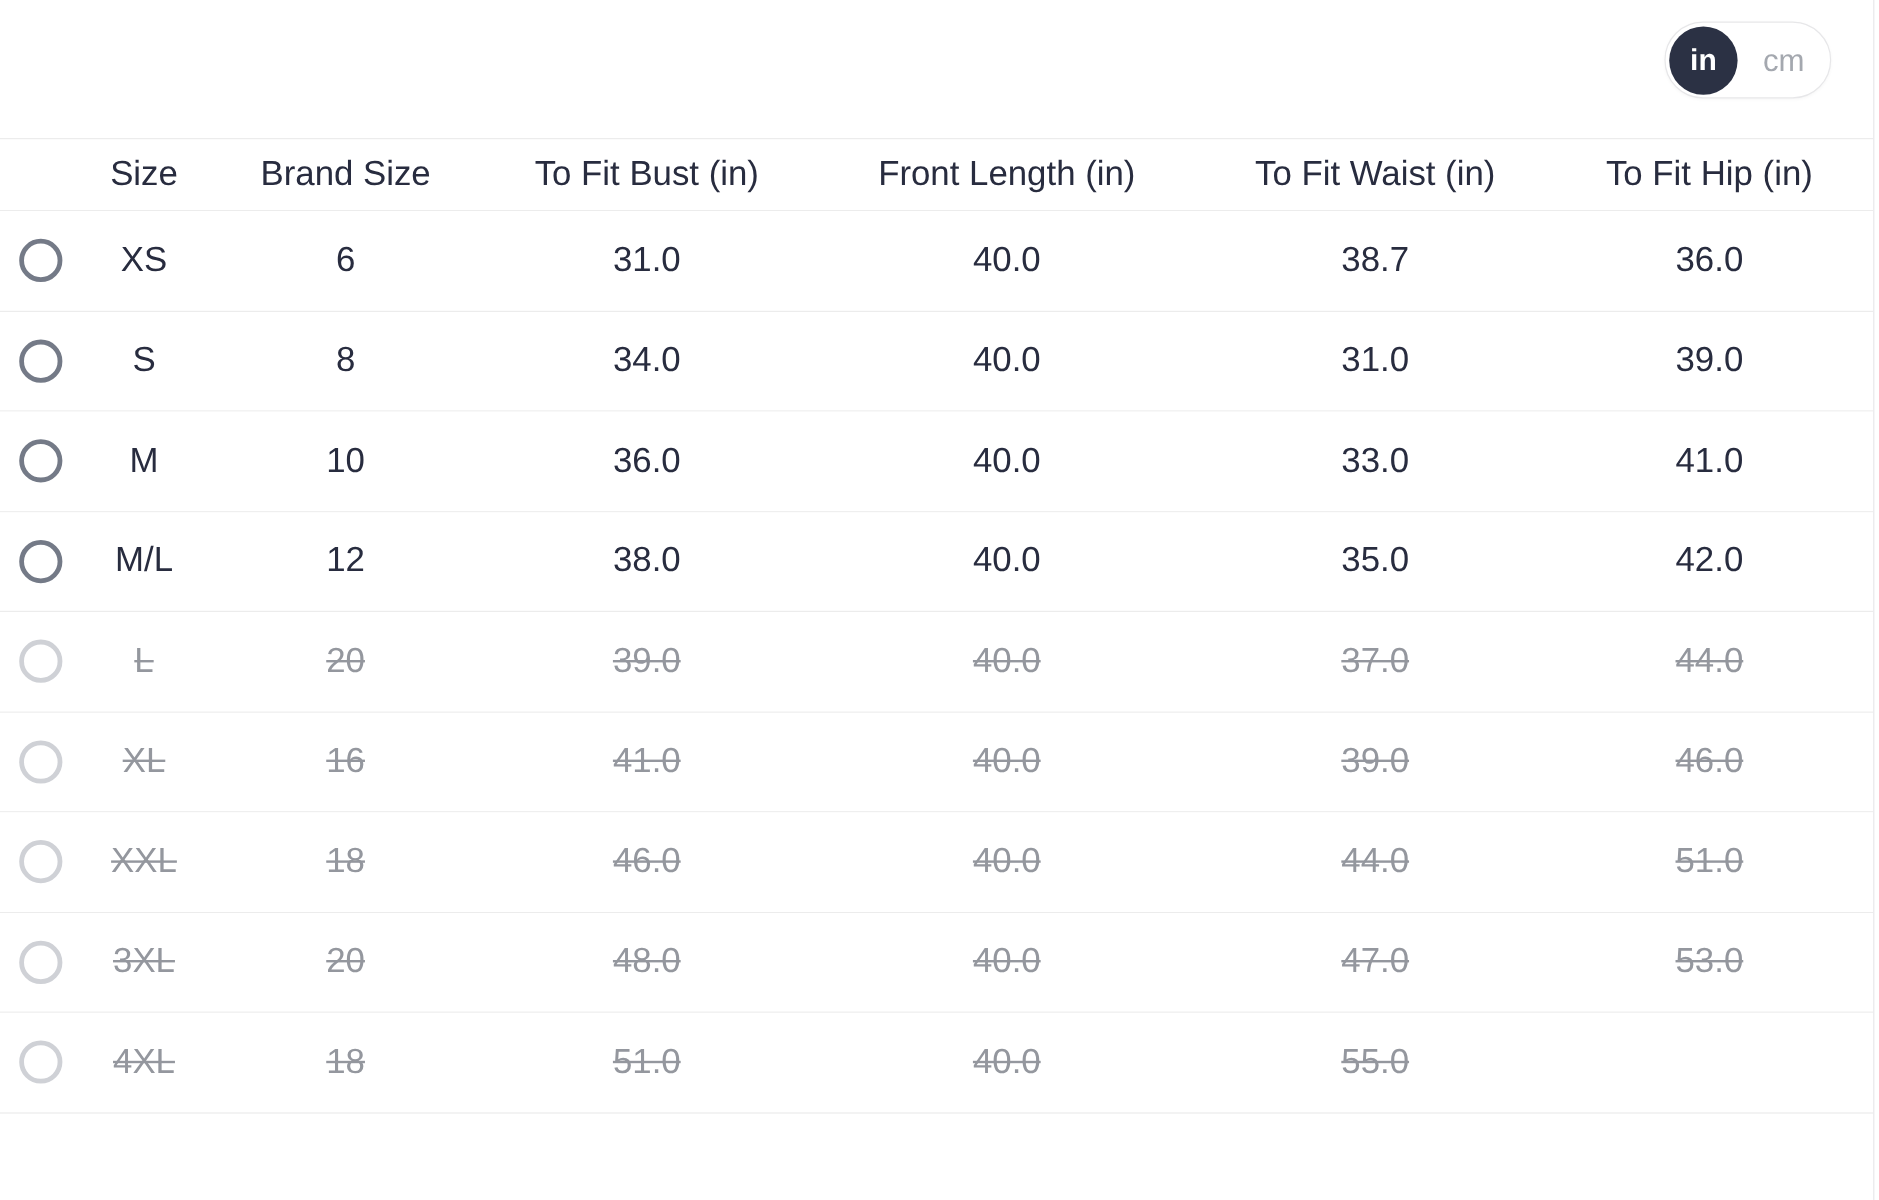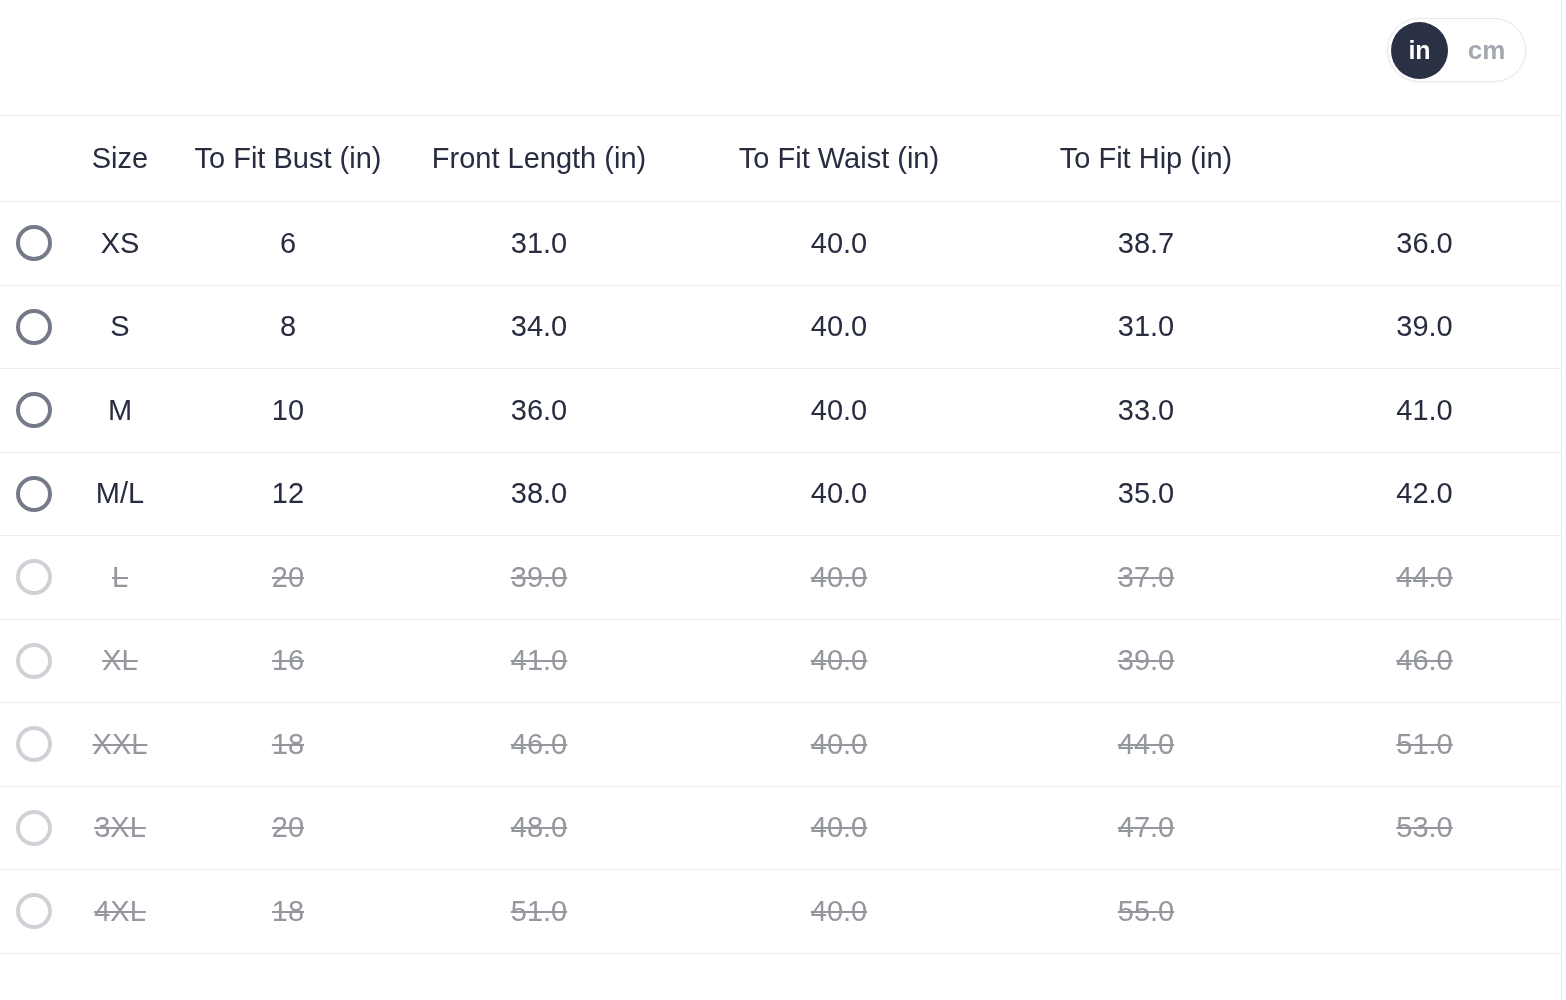--- a/index.html
+++ b/index.html
@@ -24,26 +24,26 @@
   
   .top-bar{position:relative;height:115px;}
   .unit-toggle{position:absolute;top:18px;right:35px;width:139px;height:64px;
     border:1px solid var(--toggle-border);border-radius:33px;background:#fff;
     display:flex;align-items:center;box-shadow:0 1px 3px rgba(0,0,0,0.04);cursor:pointer;}
   .unit-option-active{width:57px;height:57px;margin-left:3px;border-radius:50%;
     background:var(--toggle-active-bg);color:var(--toggle-active-text);
     display:flex;align-items:center;justify-content:center;
     font-size:25px;font-weight:700;}
   .unit-option-inactive{flex:1;text-align:center;color:var(--toggle-inactive-text);
-    font-size:26px;font-weight:700;}
+    font-size:26px;font-weight:400;}
 
   
   .thead,.tr{display:grid;grid-template-columns:68px 104px 232px 270px 330px 284px 273px;
     align-items:center;}
-  .thead{height:87px;border-top:1px solid var(--divider);border-bottom:1px solid var(--divider);}
+  .thead{height:61px;border-top:1px solid var(--divider);border-bottom:1px solid var(--divider);}
   .th{font-size:29px;font-weight:400;text-align:center;color:var(--dark-text);}
   .tr{height:83.5px;border-bottom:1px solid var(--divider);background:#fff;cursor:pointer;}
   .td{font-size:29px;text-align:center;color:var(--dark-text);}
   .td-radio{display:flex;align-items:center;justify-content:center;}
   .radio{display:inline-block;width:36px;height:36px;border-radius:50%;
     border:4px solid var(--radio-active);background:transparent;}
   .tr.disabled .td{color:var(--muted-text);text-decoration:line-through;}
   .tr.disabled .radio{border-color:var(--radio-disabled);}
   .tr.disabled{cursor:default;}
 </style>
@@ -56,20 +56,21 @@
     <div class="top-bar">
       <div class="unit-toggle">
         <div class="unit-option-active">in</div>
         <div class="unit-option-inactive">cm</div>
       </div>
     </div>
 
     <div class="thead">
       <div class="th"></div>
       <div class="th">Size</div>
+      <div class="th">Brand Size</div>
       <div class="th">To Fit Bust (in)</div>
       <div class="th">Front Length (in)</div>
       <div class="th">To Fit Waist (in)</div>
       <div class="th">To Fit Hip (in)</div>
     </div>
 
     <div id="table-body">
         <div class="tr">
     <div class="td td-radio">
       <span class="radio"></span>

